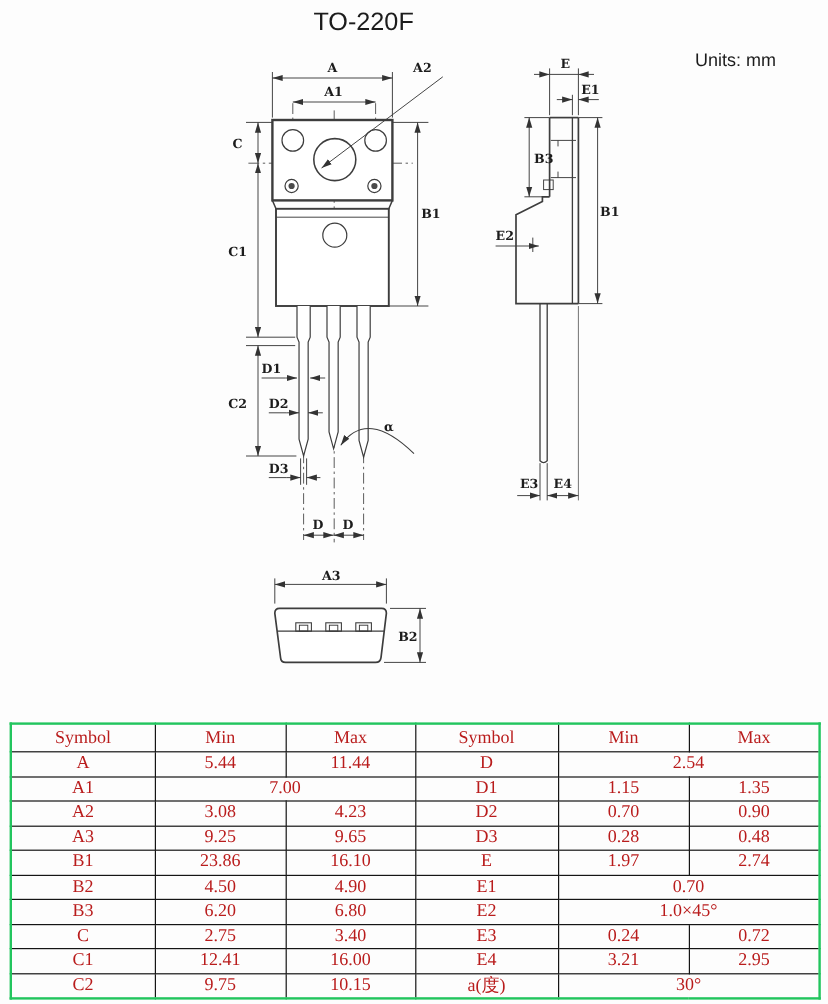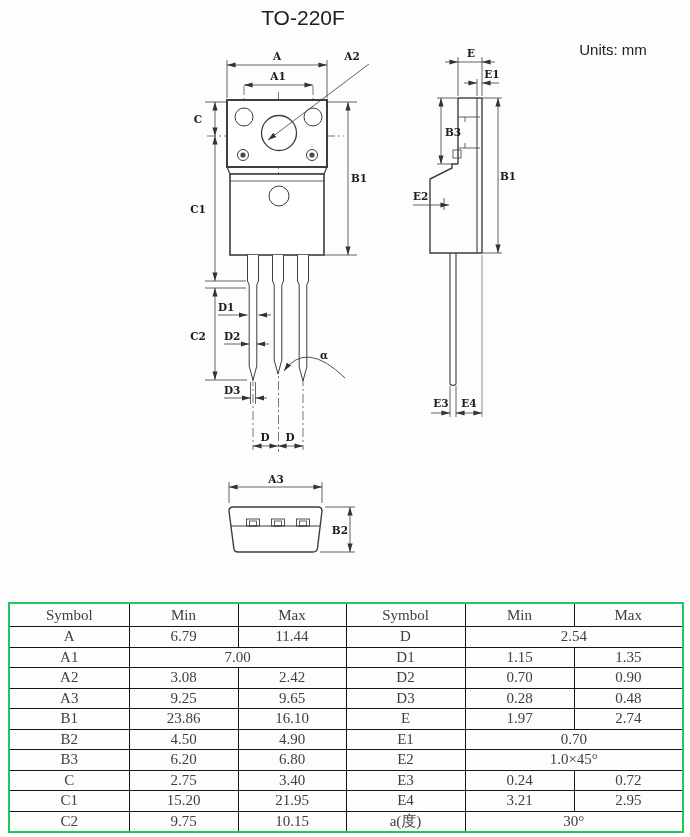--- a/index.html
+++ b/index.html
@@ -1,17 +1,17 @@
 <!DOCTYPE html>
 <html><head>
 <meta charset="utf-8">
 <style>
   html,body{margin:0;padding:0;background:#fff;}
   .page{position:relative;width:690px;height:837px;background:#fdfdfd;overflow:hidden;
-        font-family:"Liberation Serif","DejaVu Serif",serif;color:#404040;}
+        font-family:"Liberation Serif","DejaVu Serif",serif;color:#b91c1c;}
   svg text{fill:#1c1c1c;}
   .dimlbl{font-family:"DejaVu Serif",serif;font-weight:bold;font-size:10.5px;}
   .titleTxt{font-family:"Liberation Sans","DejaVu Sans",sans-serif;font-size:21px;}
   .unitsTxt{font-family:"Liberation Sans","DejaVu Sans",sans-serif;font-size:15px;}
   table.dims{position:absolute;left:8px;top:602px;width:674px;border-collapse:collapse;
              table-layout:fixed;border:2px solid #22c55e;}
   table.dims th,table.dims td{border:1px solid #151515;text-align:center;vertical-align:middle;
              font-size:15px;font-weight:normal;padding:0;}
   table.dims th{height:22px;}
   table.dims td{height:19.5px;}
@@ -218,36 +218,36 @@
           <th>Min</th>
           <th>Max</th>
           <th>Symbol</th>
           <th>Min</th>
           <th>Max</th>
         </tr>
       </thead>
     <tbody>
         <tr>
           <td class="sym">A</td>
-          <td>6.79</td>
+          <td>5.44</td>
           <td>11.44</td>
           <td class="sym">D</td>
           <td colspan="2">2.54</td>
         </tr>
         <tr>
           <td class="sym">A1</td>
           <td colspan="2">7.00</td>
           <td class="sym">D1</td>
           <td>1.15</td>
           <td>1.35</td>
         </tr>
         <tr>
           <td class="sym">A2</td>
           <td>3.08</td>
-          <td>2.42</td>
+          <td>4.23</td>
           <td class="sym">D2</td>
           <td>0.70</td>
           <td>0.90</td>
         </tr>
         <tr>
           <td class="sym">A3</td>
           <td>9.25</td>
           <td>9.65</td>
           <td class="sym">D3</td>
           <td>0.28</td>
@@ -278,22 +278,22 @@
         <tr>
           <td class="sym">C</td>
           <td>2.75</td>
           <td>3.40</td>
           <td class="sym">E3</td>
           <td>0.24</td>
           <td>0.72</td>
         </tr>
         <tr>
           <td class="sym">C1</td>
-          <td>15.20</td>
-          <td>21.95</td>
+          <td>12.41</td>
+          <td>16.00</td>
           <td>E4</td>
           <td>3.21</td>
           <td>2.95</td>
         </tr>
         <tr>
           <td class="sym">C2</td>
           <td>9.75</td>
           <td>10.15</td>
           <td>a(度)</td>
           <td colspan="2">30°</td>

